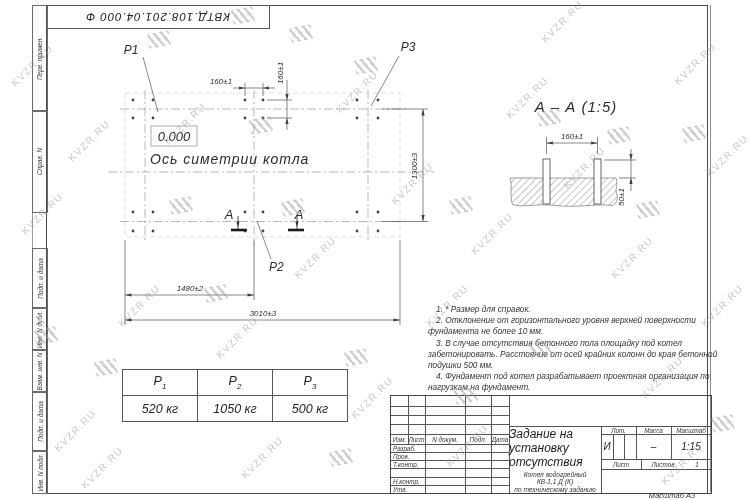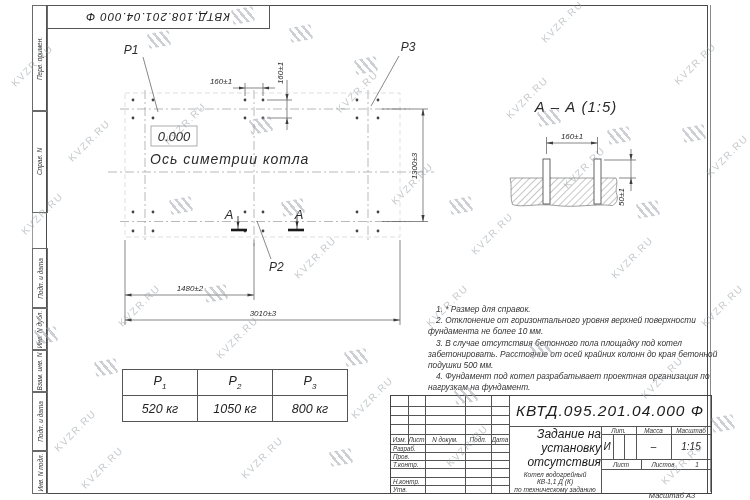--- a/index.html
+++ b/index.html
@@ -34,21 +34,21 @@
   .ltable sub{font-size:8px;}
   
   .tb{left:390px;top:395px;width:320px;height:97px;border:1.4px solid #444;}
   .tb .vl,.tb .hl{position:absolute;background:#555;}
   .tb .vl{width:1px;} .tb .hl{height:1px;}
   .tb .cell{position:absolute;font-size:6.3px;font-style:italic;color:#333;
             display:flex;align-items:center;justify-content:center;white-space:nowrap;}
   .tb .cell.left{justify-content:flex-start;padding-left:2px;}
   .designation{position:absolute;left:118px;top:0;width:202px;height:30px;display:flex;align-items:center;
                justify-content:center;font-size:15.5px;font-style:italic;letter-spacing:1px;color:#1c1c1c;}
-  .doc-title{position:absolute;left:118px;top:31px;width:92px;height:44px;text-align:right;
+  .doc-title{position:absolute;left:118px;top:31px;width:92px;height:44px;text-align:left;
              font-size:12px;line-height:14px;font-style:italic;color:#1c1c1c;}
   .product{position:absolute;left:118px;top:75px;width:92px;height:22px;text-align:center;
            font-size:6.6px;line-height:7.4px;font-style:italic;color:#333;}
   .bigval{position:absolute;display:flex;align-items:center;justify-content:center;
           font-size:10px;font-style:italic;color:#222;}
   .logo-row{position:absolute;left:210px;top:73px;width:110px;height:24px;display:flex;
             align-items:center;justify-content:center;gap:3px;}
   .kvzr-icon{width:12px;height:15px;background:repeating-linear-gradient(0deg,#161616 0 2px,transparent 2px 4.2px);
              transform:skewX(-32deg);}
   .kvzr-text{font-size:15px;font-weight:bold;color:#111;letter-spacing:0.5px;}
@@ -212,21 +212,21 @@
   <table class="abs ltable">
     <tbody>
         <tr>
       <td><span>Р</span><sub>1</sub></td>
       <td><span>Р</span><sub>2</sub></td>
       <td><span>Р</span><sub>3</sub></td>
     </tr>
     <tr>
       <td>520 кг</td>
       <td>1050 кг</td>
-      <td>800 кг</td>
+      <td>500 кг</td>
     </tr>
   </tbody>
     </table>
 
   <div class="abs tb">
 
     <div class="vl" style="left:17px;top:0;height:48px;"></div>
     <div class="vl" style="left:34px;top:0;height:97px;"></div>
     <div class="vl" style="left:74px;top:0;height:97px;"></div>
     <div class="vl" style="left:100px;top:0;height:97px;"></div>
@@ -258,21 +258,20 @@
     <div class="cell" style="left:74px;top:38px;width:26px;height:10px;">Подп.</div>
     <div class="cell" style="left:100px;top:38px;width:18px;height:10px;">Дата</div>
 
     <div class="cell left" style="left:0;top:48px;width:34px;height:8px;">Разраб.</div>
     <div class="cell left" style="left:0;top:56px;width:34px;height:8px;">Пров.</div>
     <div class="cell left" style="left:0;top:64px;width:34px;height:8px;">Т.контр.</div>
     <div class="cell left" style="left:0;top:72px;width:34px;height:9px;"></div>
     <div class="cell left" style="left:0;top:81px;width:34px;height:8px;">Н.контр.</div>
     <div class="cell left" style="left:0;top:89px;width:34px;height:8px;">Утв.</div>
 
-    <div class="designation">КВТД.095.201.04.000 Ф</div>
     <div class="doc-title">
       <div>Задание на</div>
       <div>установку</div>
       <div>отсутствия</div>
     </div>
     <div class="product">
       <div>Котел водогрейный</div>
       <div>КВ-1,1 Д (К)</div>
       <div>по техническому заданию</div>
     </div>

